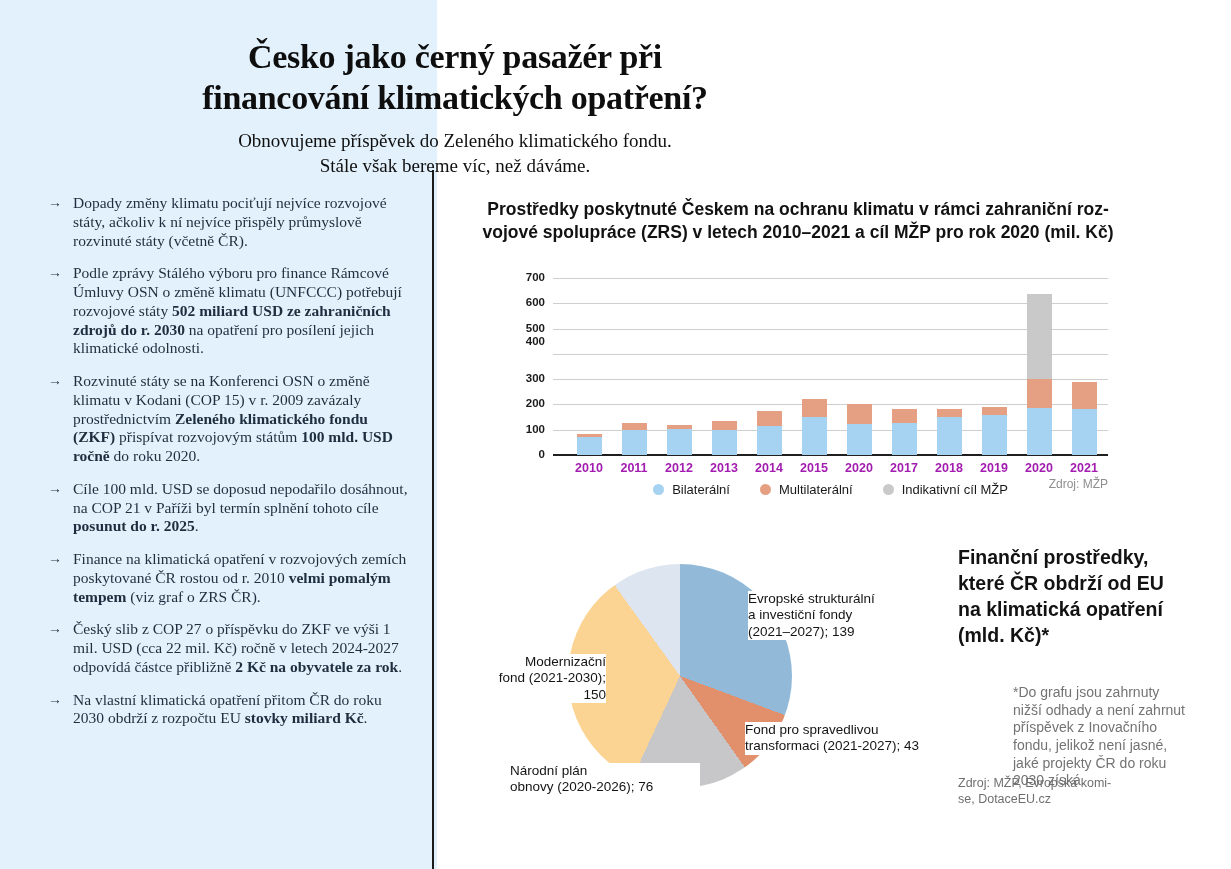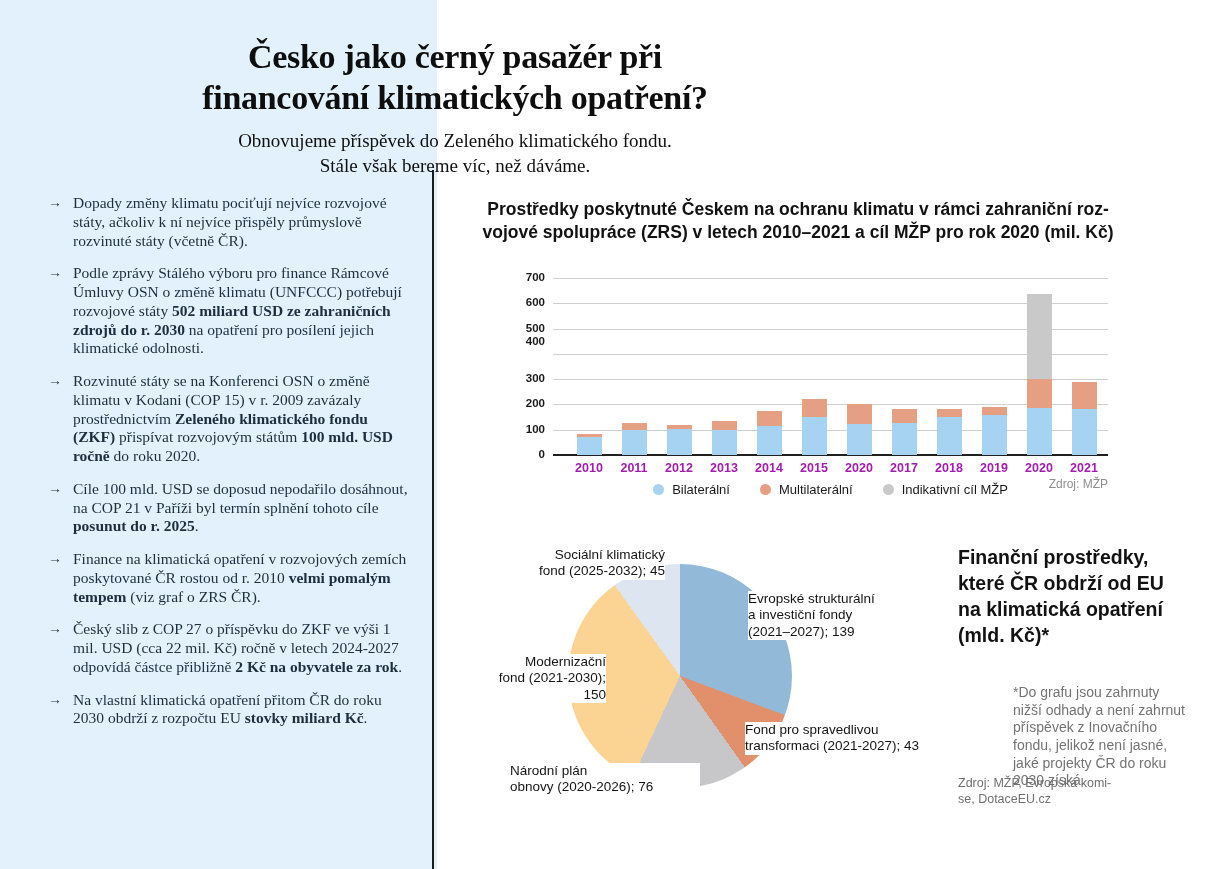--- a/index.html
+++ b/index.html
@@ -168,18 +168,17 @@
         <span>Indikativní cíl MŽP</span>
       </div>
     </div>
   <div class="chart-source">Zdroj: MŽP</div>
 
   <div id="pie" style="background: conic-gradient(rgb(146, 186, 216) 0deg, rgb(146, 186, 216) 110.464deg, rgb(226, 144, 107) 110.464deg, rgb(226, 144, 107) 144.636deg, rgb(199, 199, 201) 144.636deg, rgb(199, 199, 201) 205.033deg, rgb(251, 211, 146) 205.033deg, rgb(251, 211, 146) 324.238deg, rgb(220, 229, 240) 324.238deg, rgb(220, 229, 240) 360deg);"></div>
   <div class="pie-label pl-esif">Evropské strukturální<br>a investiční fondy<br>(2021–2027); 139</div>
   <div class="pie-label pl-fst">Fond pro spravedlivou<br>transformaci (2021-2027); 43</div>
   <div class="pie-label pl-npo">Národní plán<br>obnovy (2020-2026); 76</div>
   <div class="pie-label pl-mf">Modernizační<br>fond (2021-2030);<br>150</div>
-  <div class="pie-label pl-skf">Sociální klimatický<br>fond (2025-2032); 45</div>
 
   <div class="rp-heading">Finanční prostředky,<br>které ČR obdrží od EU<br>na klimatická opatření<br>(mld. Kč)*</div>
   <div class="rp-footnote">*Do grafu jsou zahrnuty<br>nižší odhady a není zahrnut<br>příspěvek z Inovačního<br>fondu, jelikož není jasné,<br>jaké projekty ČR do roku<br>2030 získá.</div>
   <div class="rp-source">Zdroj: MŽP, Evropská komi-<br>se, DotaceEU.cz</div>
 </div>
 
 </body></html>

